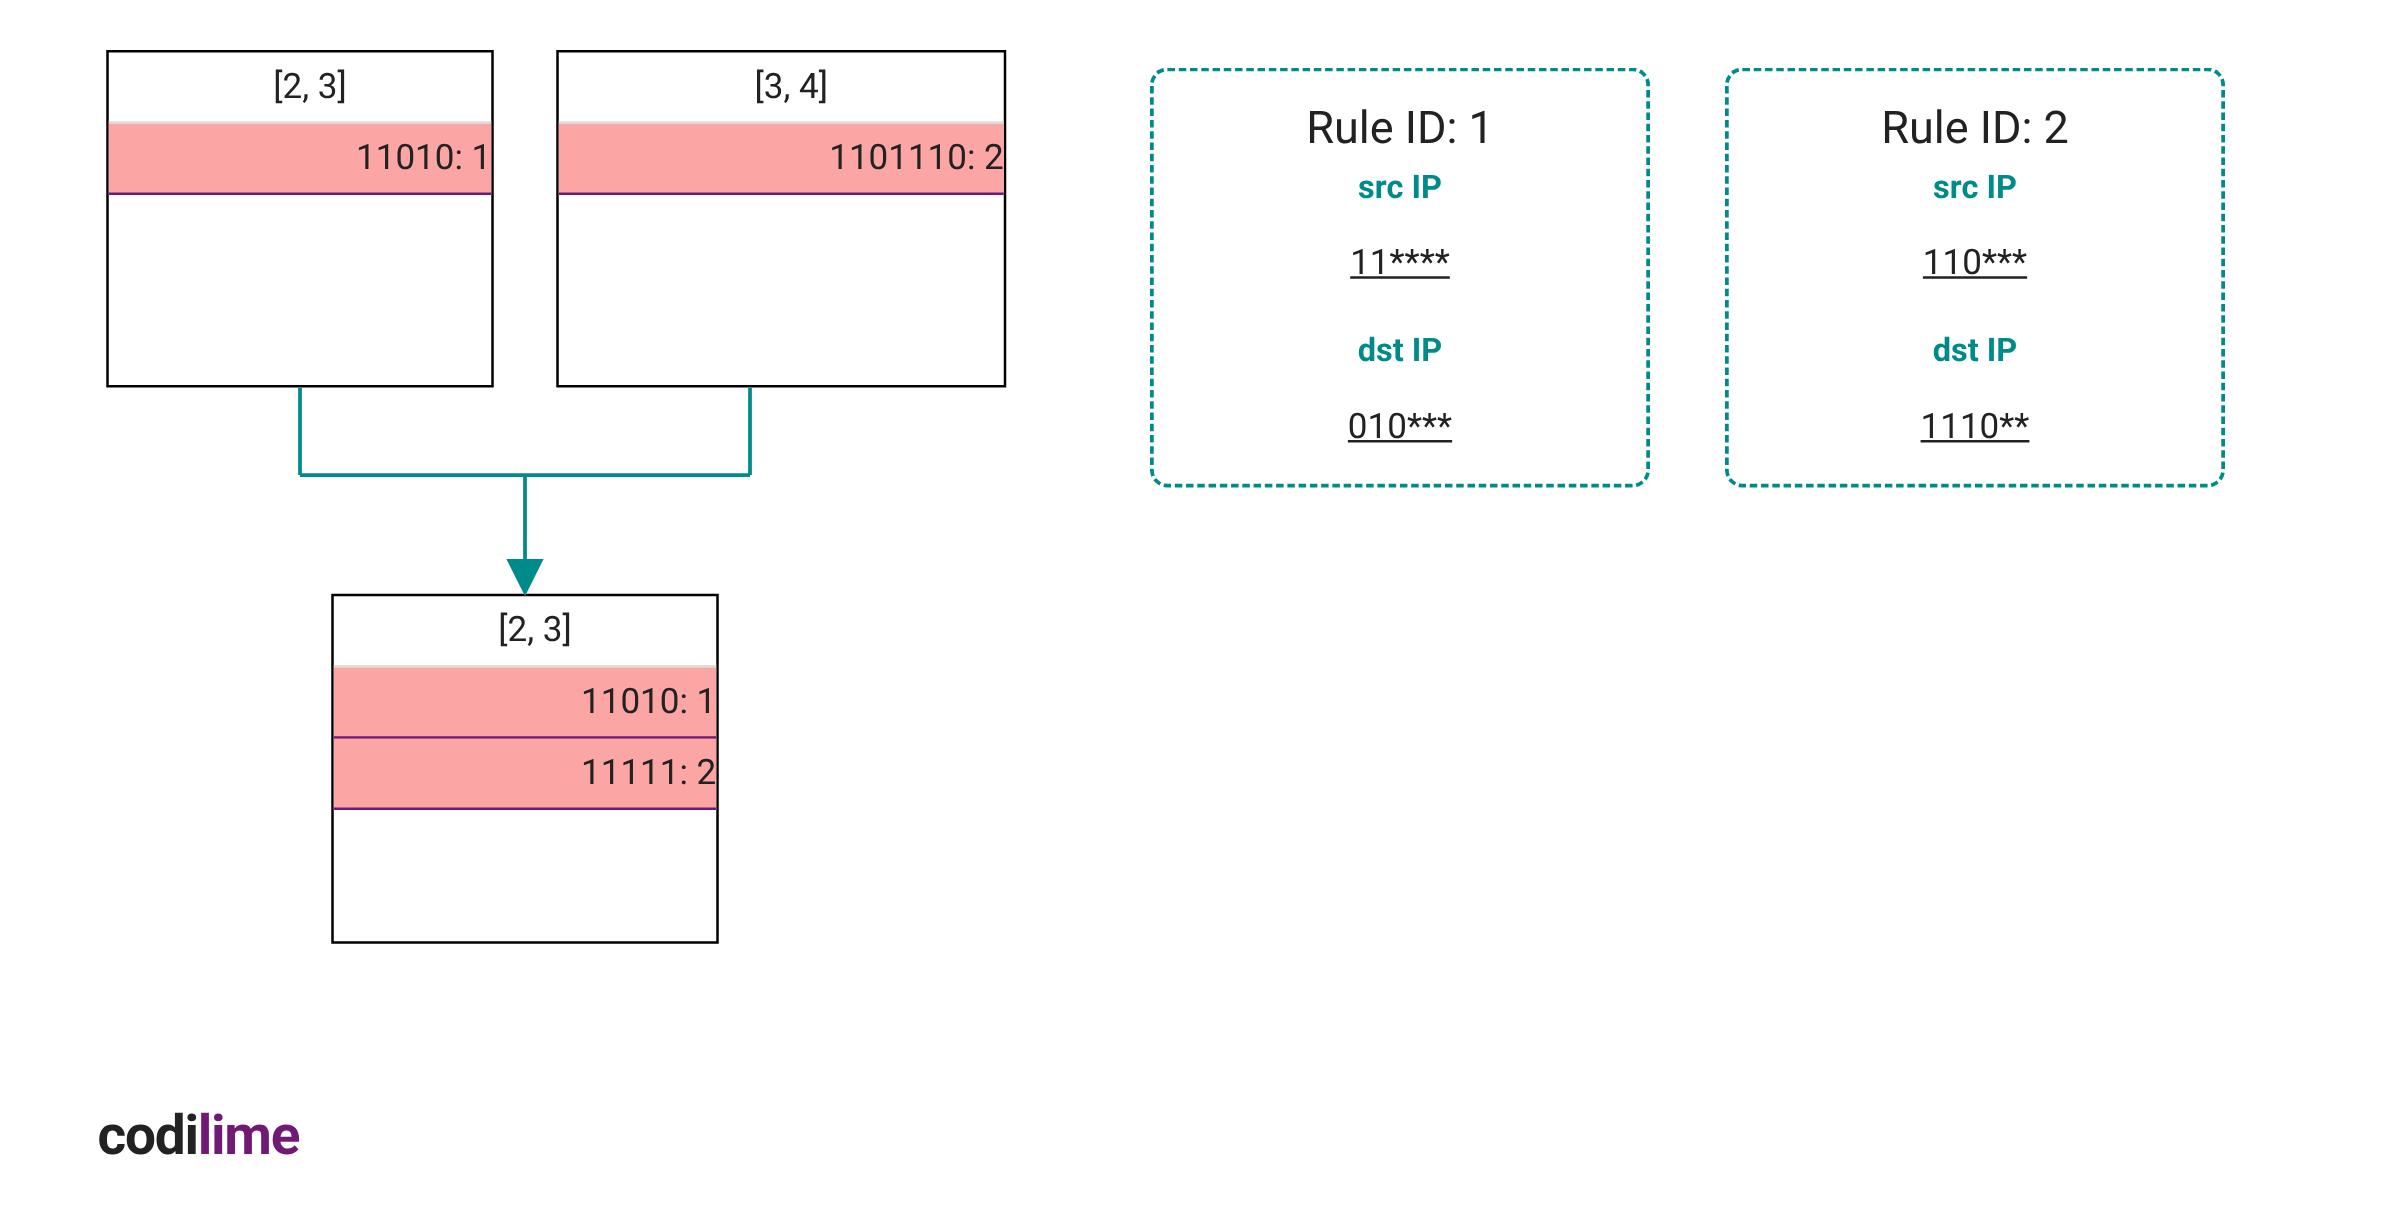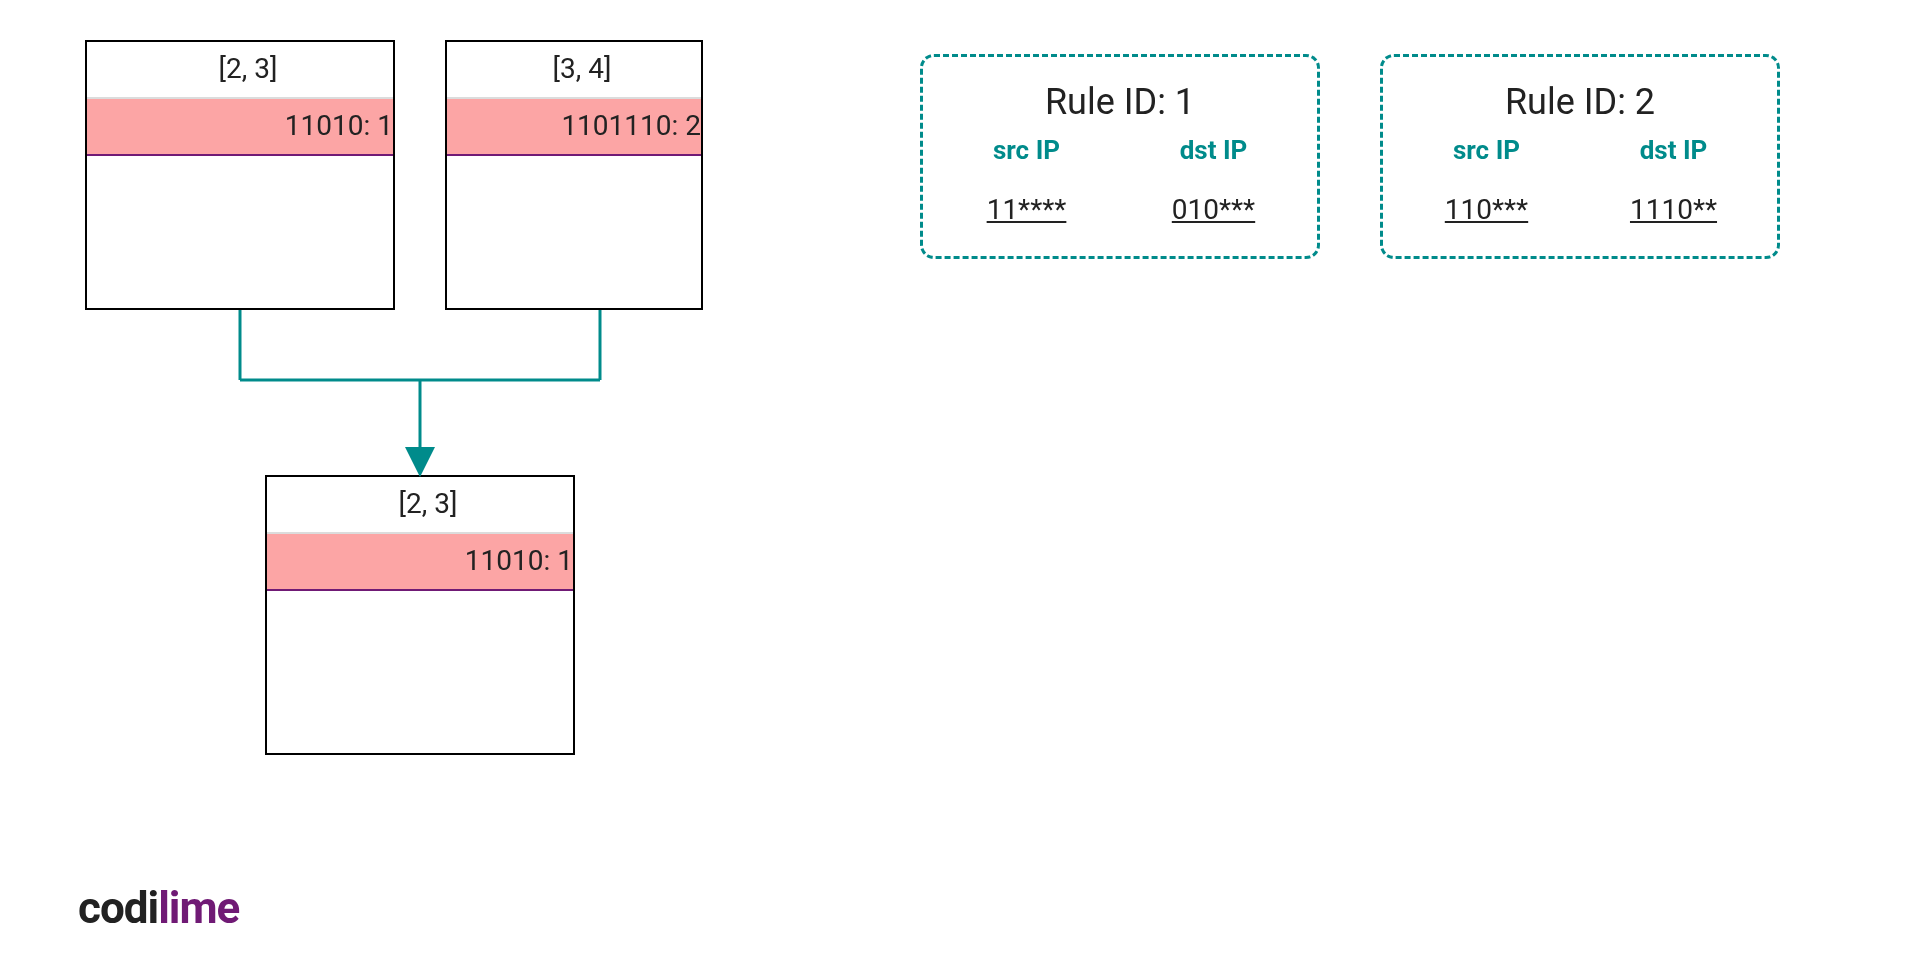--- a/index.html
+++ b/index.html
@@ -45,20 +45,21 @@
   }
   .rule-title {
     font-size: 36px;
     color: #222;
     margin-bottom: 12px;
   }
   .rule-cols {
     display: flex;
     justify-content: space-around;
     gap: 40px;
+    flex-direction: column;
   }
   .rule-col { display: flex; flex-direction: column; align-items: center; min-width: 120px; }
   .rule-col-head {
     color: #008b8b;
     font-weight: 700;
     font-size: 26px;
     margin-bottom: 28px;
   }
   .rule-col-val {
     font-size: 28px;
@@ -84,28 +85,29 @@
 </head>
 <body>
 
 <div class="canvas">
 
   <div class="node-box" style="left:85px; top:40px; width:310px; height:270px;">
     <div class="node-header">[2, 3]</div>
     <div class="node-row">11010: 1</div>
   </div>
 
-  <div class="node-box" style="left:445px; top:40px; width:258px; height:270px;">
+  <div class="node-box" style="left:445px; top:40px; width:360px; height:270px;">
     <div class="node-header">[3, 4]</div>
     <div class="node-row">1101110: 2</div>
   </div>
 
   <div class="node-box" style="left:265px; top:475px; width:310px; height:280px;">
     <div class="node-header">[2, 3]</div>
     <div class="node-row">11010: 1</div>
+    <div class="node-row">11111: 2</div>
   </div>
 
   <svg class="connector" style="left:0; top:0;" width="1920" height="964">
     <defs>
       <marker id="arrowhead" markerWidth="10" markerHeight="10" refX="6" refY="5" orient="auto">
         <path d="M0,0 L10,5 L0,10 Z" fill="#008b8b"></path>
       </marker>
     </defs>
 
     <path d="M 240 310 L 240 380" stroke="#008b8b" stroke-width="3" fill="none"></path>

